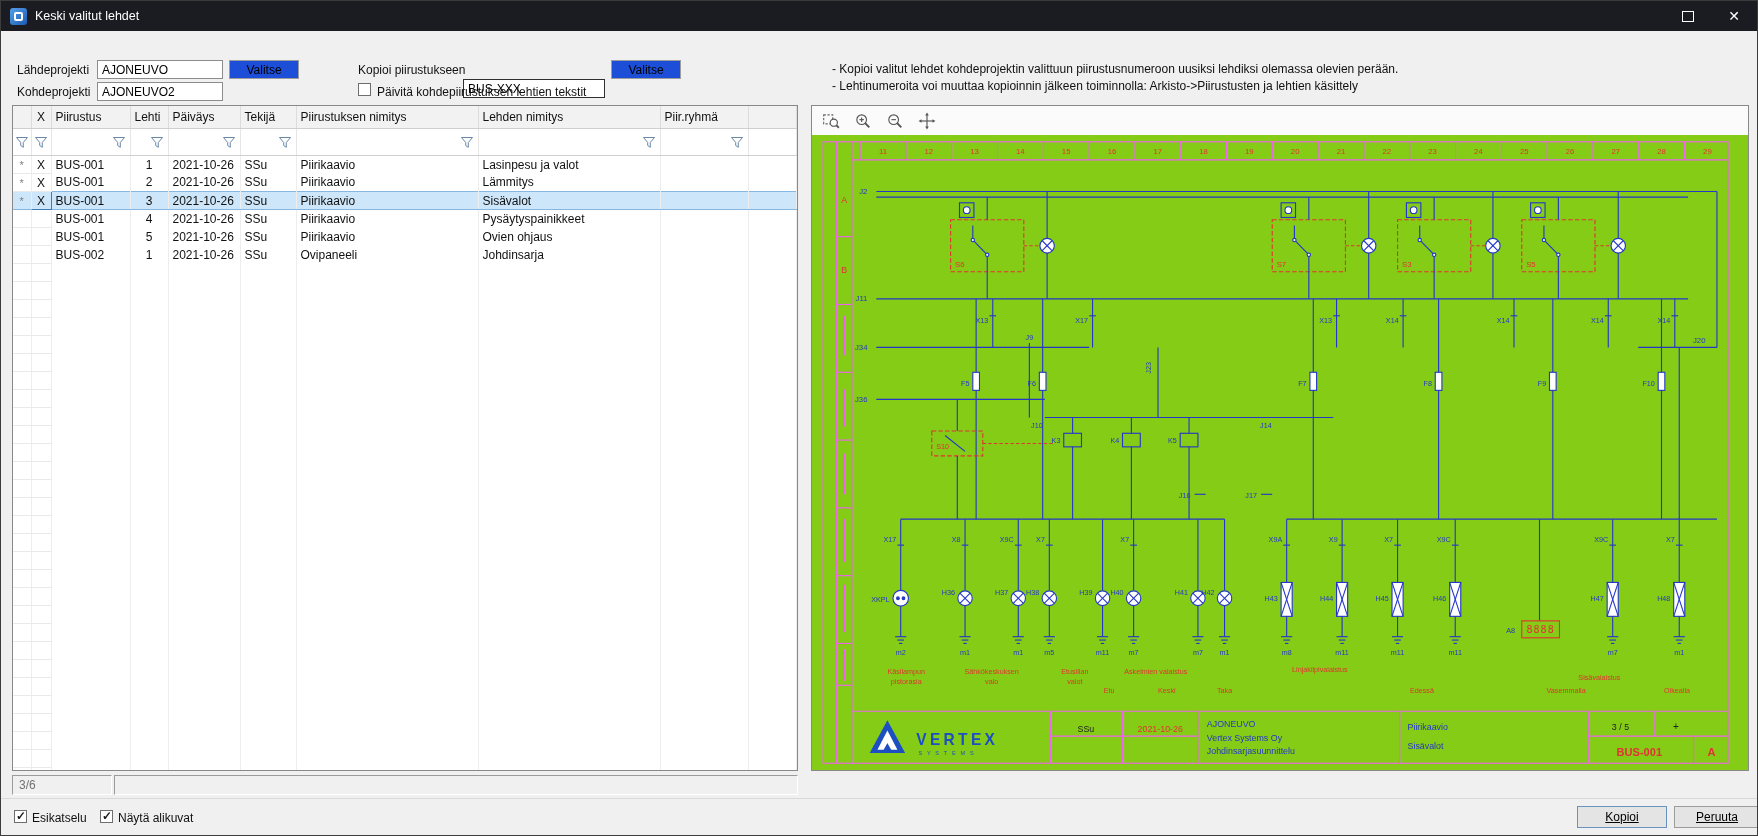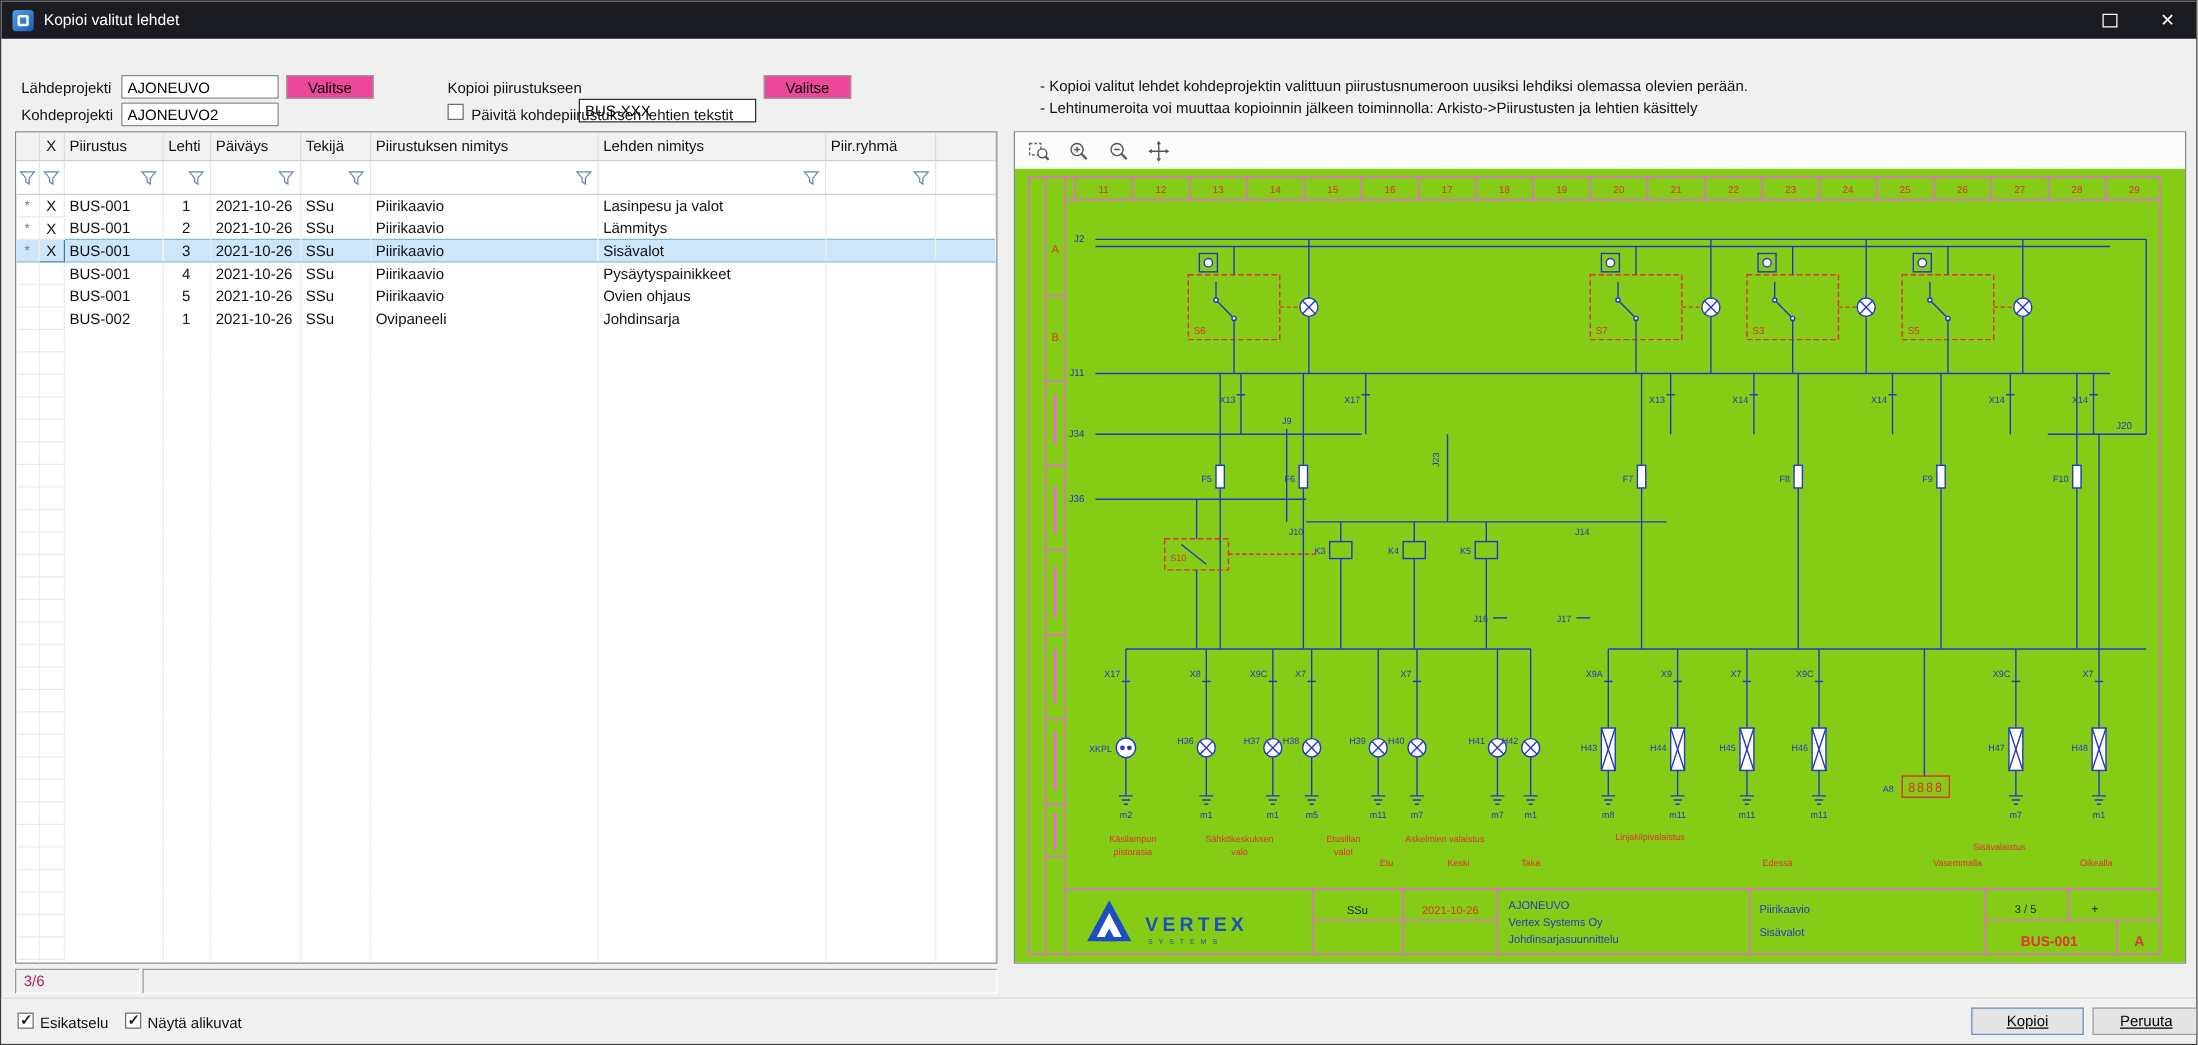--- a/index.html
+++ b/index.html
@@ -19,21 +19,21 @@
   .wbtn{width:46px;height:100%;display:flex;align-items:center;justify-content:center;color:#fff;}
   .glyph-max{width:10px;height:9px;border:1px solid #fff;display:block;}
   .glyph-close{font-size:14px;line-height:1;}
 
   
   .form-area{position:absolute;left:0;top:44px;width:100%;height:74px;}
   .flabel{position:absolute;white-space:nowrap;}
   .tb{position:absolute;height:19px;border:1px solid #8c8c8c;background:#fff;
     font:12px "Liberation Sans",sans-serif;padding:0 4px;box-sizing:border-box;}
   .tb-focus{border-color:#2f2f2f;}
-  .btn-small{position:absolute;height:19px;background:#ec4899;border:1px solid #9c9c9c;
+  .btn-small{position:absolute;height:19px;background:#1d4ed8;border:1px solid #9c9c9c;
     font:12px "Liberation Sans",sans-serif;box-sizing:border-box;}
   .hints{position:absolute;left:831px;top:16px;line-height:17px;white-space:nowrap;}
   .cb{width:13px;height:13px;border:1px solid #6e6e6e;background:#fff;display:inline-block;
     position:absolute;box-sizing:border-box;}
   .cb.checked::after{content:"✓";position:absolute;left:1px;top:-2px;font-size:12px;color:#1a1a1a;font-weight:bold;}
 
   
   .table-panel{position:absolute;left:11px;top:104px;width:786px;height:666px;background:#fff;
     border:1px solid #898989;box-sizing:border-box;overflow:hidden;}
   table.grid{border-collapse:collapse;table-layout:fixed;width:784px;}
@@ -58,42 +58,42 @@
   .preview-panel{position:absolute;left:810px;top:104px;width:938px;height:666px;
     border:1px solid #898989;background:#fff;box-sizing:border-box;}
   .preview-toolbar{height:29px;display:flex;align-items:center;gap:14px;padding-left:10px;
     background:#fbfbfb;}
   .tool{width:18px;height:18px;flex:0 0 auto;}
   .drawing{position:absolute;top:29px;left:0;right:0;bottom:0;background:#84cc16;}
   #schematic-svg{width:100%;height:100%;display:block;}
 
   
   .statusbar{position:absolute;left:11px;top:774px;width:786px;height:20px;display:flex;
-    font-size:12px;color:#be185d;}
+    font-size:12px;color:#737373;}
   .statusbar .cell{border:1px solid;border-color:#9b9b9b #ffffff #ffffff #9b9b9b;background:#f0f0f0;
     height:100%;box-sizing:border-box;display:flex;align-items:center;padding:0 6px;}
   .cell.first{width:100px;}
   .cell.rest{flex:1;margin-left:2px;}
 
   
   .footer{position:absolute;left:0;right:0;bottom:0;height:36px;background:#f0f0f0;
     border-top:1px solid #d9d9d9;}
   .footer .flabel{top:12px;}
   .btn{position:absolute;top:7px;height:22px;background:#e4e4e4;border:1px solid #9c9c9c;
     font:12px "Liberation Sans",sans-serif;box-sizing:border-box;text-decoration:underline;}
   .btn-default{border-color:#6a93bd;}
 </style>
 </head>
 <body>
 
 <div class="window">
 
   <div class="titlebar">
     <span class="app-icon"></span>
-    <span class="title-text">Kopioi valitut lehdet</span>
+    <span class="title-text">Keski valitut lehdet</span>
     <div class="win-controls">
       <div class="wbtn">
           <span class="glyph-max"></span>
         </div>
       <div class="wbtn">
           <span class="glyph-close">✕</span>
         </div>
     </div>
   </div>
 

